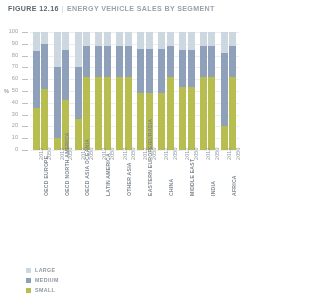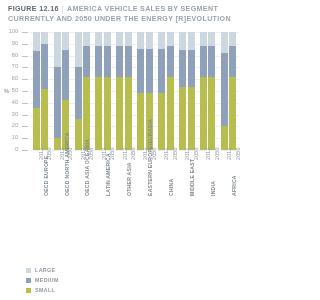--- a/index.html
+++ b/index.html
@@ -115,23 +115,22 @@
     color:#8e979f;
     letter-spacing:0.4px;
     font-weight:bold;
   }
 </style>
 </head>
 <body>
 
 <div id="title-block">
   <div class="title-line">
-    <span class="fig-no">FIGURE 12.16</span><span class="pipe">|</span><span>AMERICA VEHICLE SALES BY SEGMENT</span>
+    <span class="fig-no">FIGURE 12.16</span><span class="pipe">|</span><span>ENERGY VEHICLE SALES BY SEGMENT</span>
   </div>
-  <div class="title-line">CURRENTLY AND 2050 UNDER THE ENERGY [R]EVOLUTION</div>
 </div>
 
 <div id="chart">
   <div id="ytitle">%</div>
   <div id="plot">
       <div class="gridline" style="top: 118px;"></div>
       <div class="tickmark" style="top: 118px;"></div>
       <div class="ylabel" style="top: 115px; right: 221px;">0</div>
       <div class="gridline" style="top: 106.2px;"></div>
       <div class="tickmark" style="top: 106.2px;"></div>

